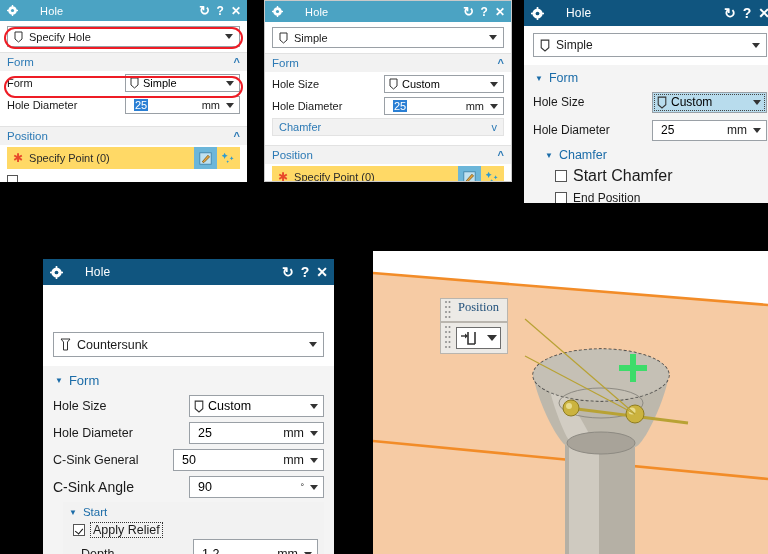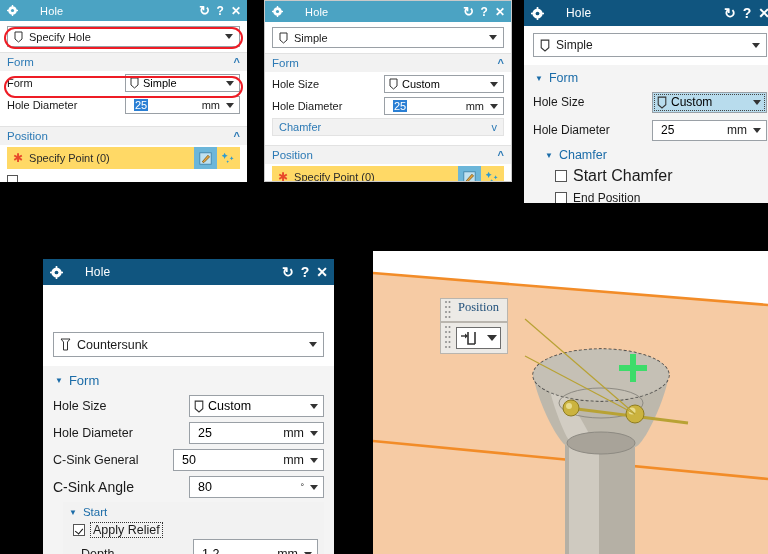--- a/index.html
+++ b/index.html
@@ -404,21 +404,21 @@
       <span class="rlabel" style="font-size:12.5px">C-Sink General</span>
       <div class="field" style="width:151px;height:22px;font-size:12.5px">
         <span class="fval">50</span>
         <span class="unit" style="font-size:12.5px">mm</span>
         <span class="caret"></span>
       </div>
     </div>
     <div class="row" style="height:24px;margin-bottom:3px">
       <span class="rlabel" style="font-size:14px">C-Sink Angle</span>
       <div class="field" style="width:135px;height:22px;font-size:12.5px">
-        <span class="fval">80</span>
+        <span class="fval">90</span>
         <span class="unit" style="font-size:9px">°</span>
         <span class="caret"></span>
       </div>
     </div>
 
     <div class="relief-box">
       <div class="relief-head">
         <span class="tri-mark">▼</span>
         <span>Start</span>
       </div>

